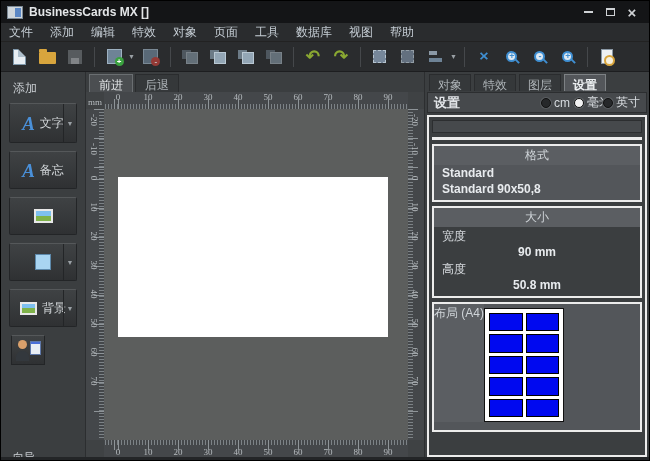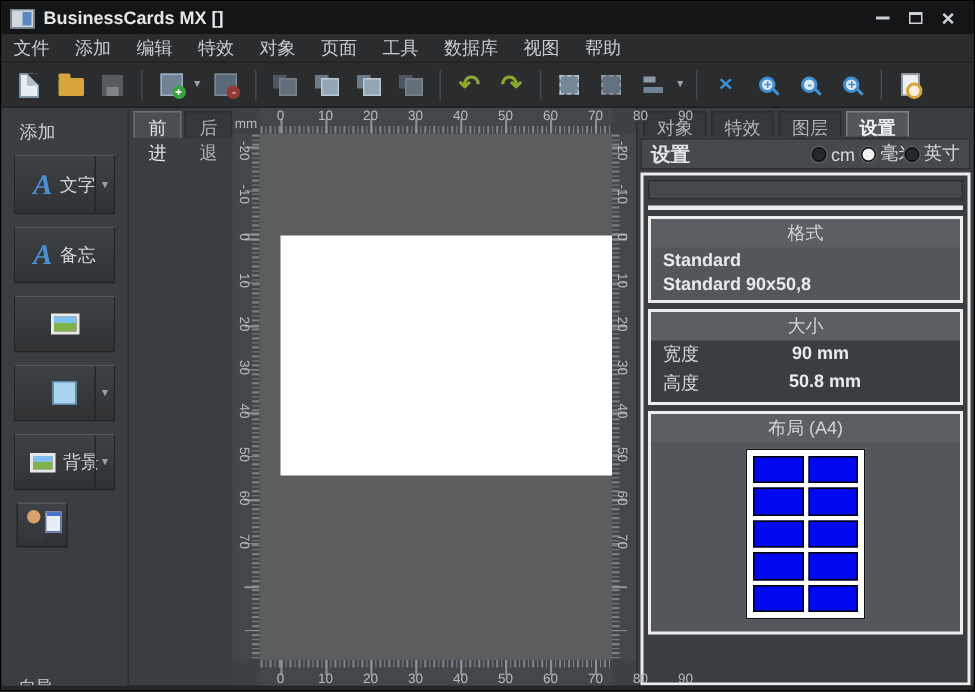--- a/index.html
+++ b/index.html
@@ -97,27 +97,27 @@
   .ic-wizard::before { content:""; position:absolute; left:2px; top:1px; width:9px; height:9px;
     border-radius:50%; background:#d9a06b; }
   .ic-wizard::after { content:""; position:absolute; left:0; bottom:0; width:13px; height:10px;
     border-radius:6px 6px 0 0; background:#33383d; }
   .ic-wizard .card { position:absolute; right:0; top:2px; width:11px; height:14px; background:#e9eef4;
     border:1px solid #5e77a8; box-shadow:inset 0 2px 0 #4a6fd9; }
   .sb-clip { position:absolute; bottom:0; left:12px; height:7px; overflow:hidden;
     color:#c9ced2; font-size:11px; }
 
   
-  .center { flex:1; display:flex; flex-direction:row; min-width:0; background:#3b3e40; }
+  .center { flex:1; display:flex; flex-direction:column; min-width:0; background:#3b3e40; }
   .doc-tabs { height:20px; display:flex; gap:2px; padding:2px 0 0 3px; flex:0 0 20px; }
   .dtab { padding:2px 9px 1px 9px; font-size:12px; color:#aeb4b8; background:#35383a;
     border:1px solid #2a2c2e; border-bottom:none; }
   .dtab.active { background:#4b4e51; color:#e4e7e9; border-color:#6a6e71; }
   .canvas-frame { flex:1; display:grid; grid-template-columns:18px 1fr 16px;
-    grid-template-rows:17px 1fr 17px; background:#3f4244; min-height:0; }
+    grid-template-rows:17px 1fr 17px; background:#3f4244; min-height:0;font-family:Liberation Serif, serif; }
   .corner { background:#3f4244; color:#b6bbbf; font-size:9px; display:flex;
     align-items:flex-end; justify-content:center; padding-bottom:2px; }
   .ruler { position:relative; background:#44474a; }
   .ruler.h { background-image:
       repeating-linear-gradient(90deg, #8e9498 0 1px, transparent 1px 30px),
       repeating-linear-gradient(90deg, #7c8286 0 1px, transparent 1px 3px); }
   .ruler.h.top { background-size:100% 10px, 100% 5px; background-repeat:repeat-x;
       background-position:14px bottom, 14px bottom; }
   .ruler.h.bot { background-size:100% 10px, 100% 5px; background-repeat:repeat-x;
       background-position:14px top, 14px top; }
@@ -154,21 +154,21 @@
   .rp-body { flex:1; margin:0 2px; border:2px solid #ececec; background:#3b3e40;
     padding:3px; display:flex; flex-direction:column; gap:4px; overflow:hidden; }
   .empty-strip { height:13px; background:#46494c; border:1px solid #2c2e30; }
   .wsep { height:3px; background:#ececec; }
   .group { border:2px solid #ececec; background:#53565a; color:#d6dade; font-size:12px; }
   .group .ghead { text-align:center; color:#cfd4d8; padding:1px 0; background:#5b5e62; }
   .group .grow { display:flex; padding:1px 8px; }
   .group .grow .k { width:60px; }
   .group .grow .v { font-weight:bold; color:#e8ebee; }
   .group .grow.center .v { margin:0 auto; }
-  .layout-group { display:flex; flex-direction:column; align-items:center; padding-bottom:8px; }
+  .layout-group { display:flex; align-items:center; padding-bottom:8px; }
   .page-preview { width:80px; height:114px; background:#ffffff; border:1px solid #111;
     margin-top:4px; padding:4px; display:grid; grid-template-columns:1fr 1fr;
     grid-template-rows:repeat(5,1fr); gap:3px; }
   .page-preview .cell { background:#0009f0; border:1px solid #000; }
 
   
   .statusbar { height:18px; flex:0 0 18px; background:#35373a; border-top:1px solid #232527;
     color:#d3d7da; font-size:12px; display:flex; align-items:center; padding:0 8px; }
   .bottom-edge { height:3px; flex:0 0 3px; background:#232527; }
 </style>

